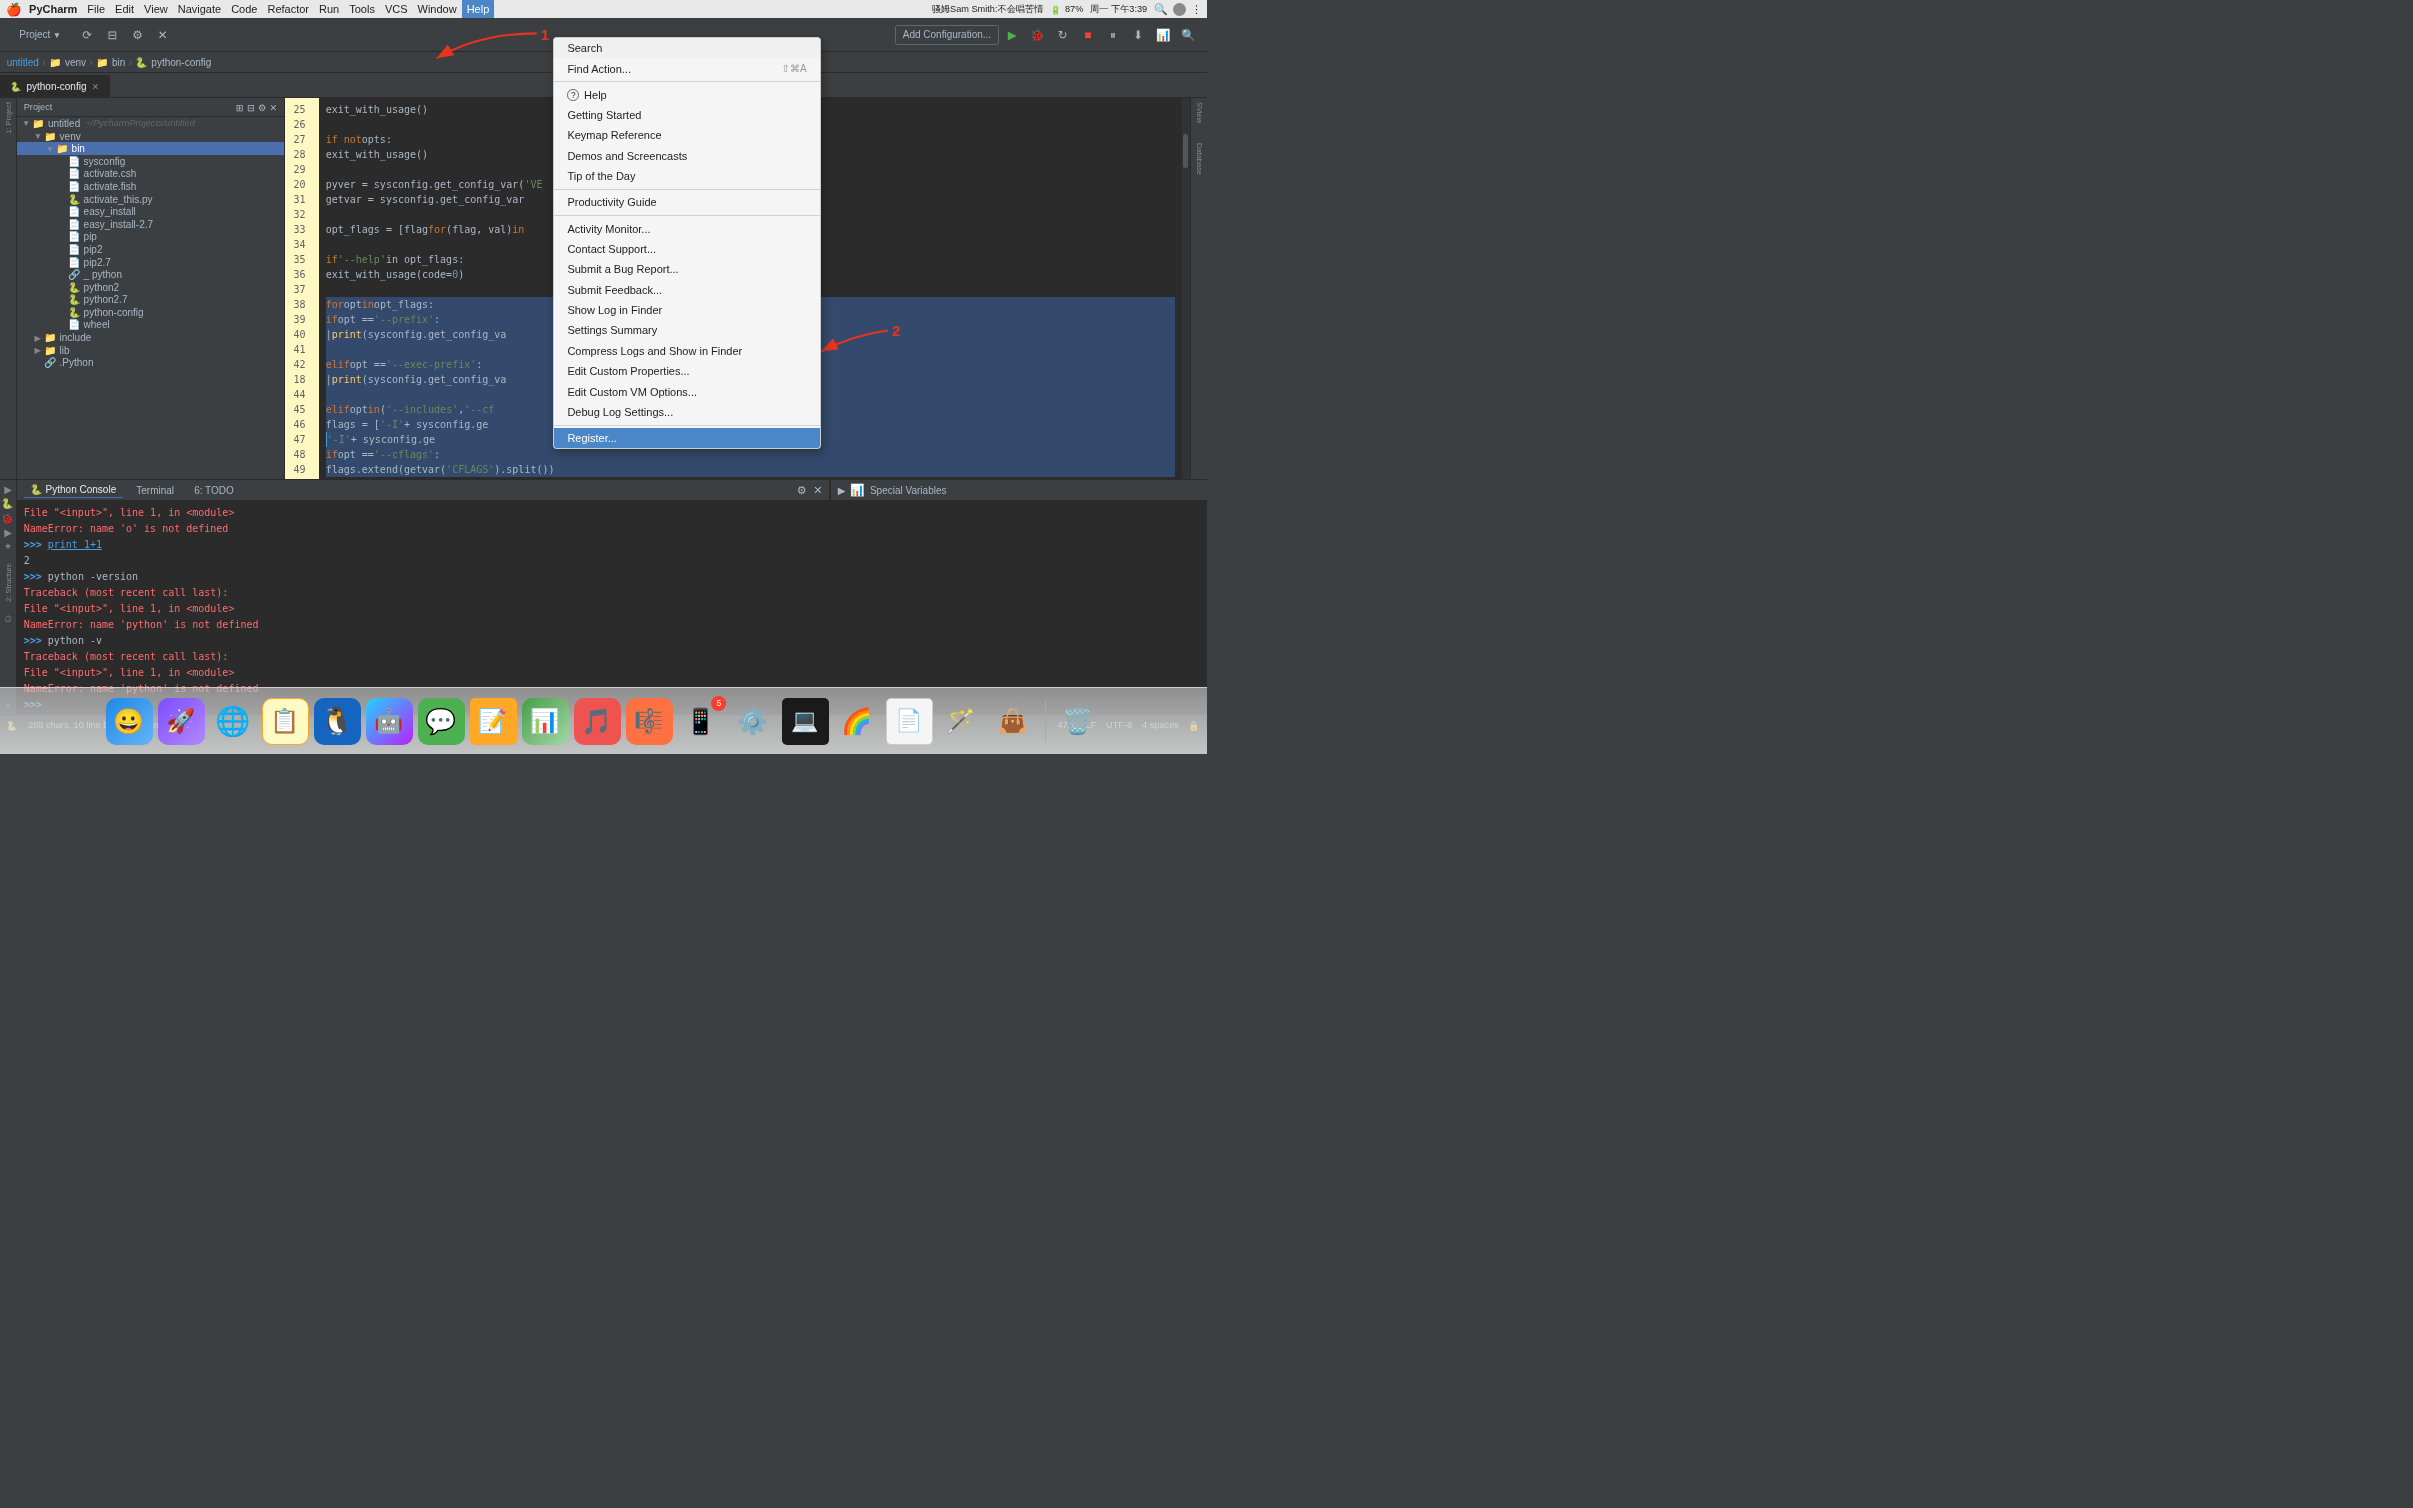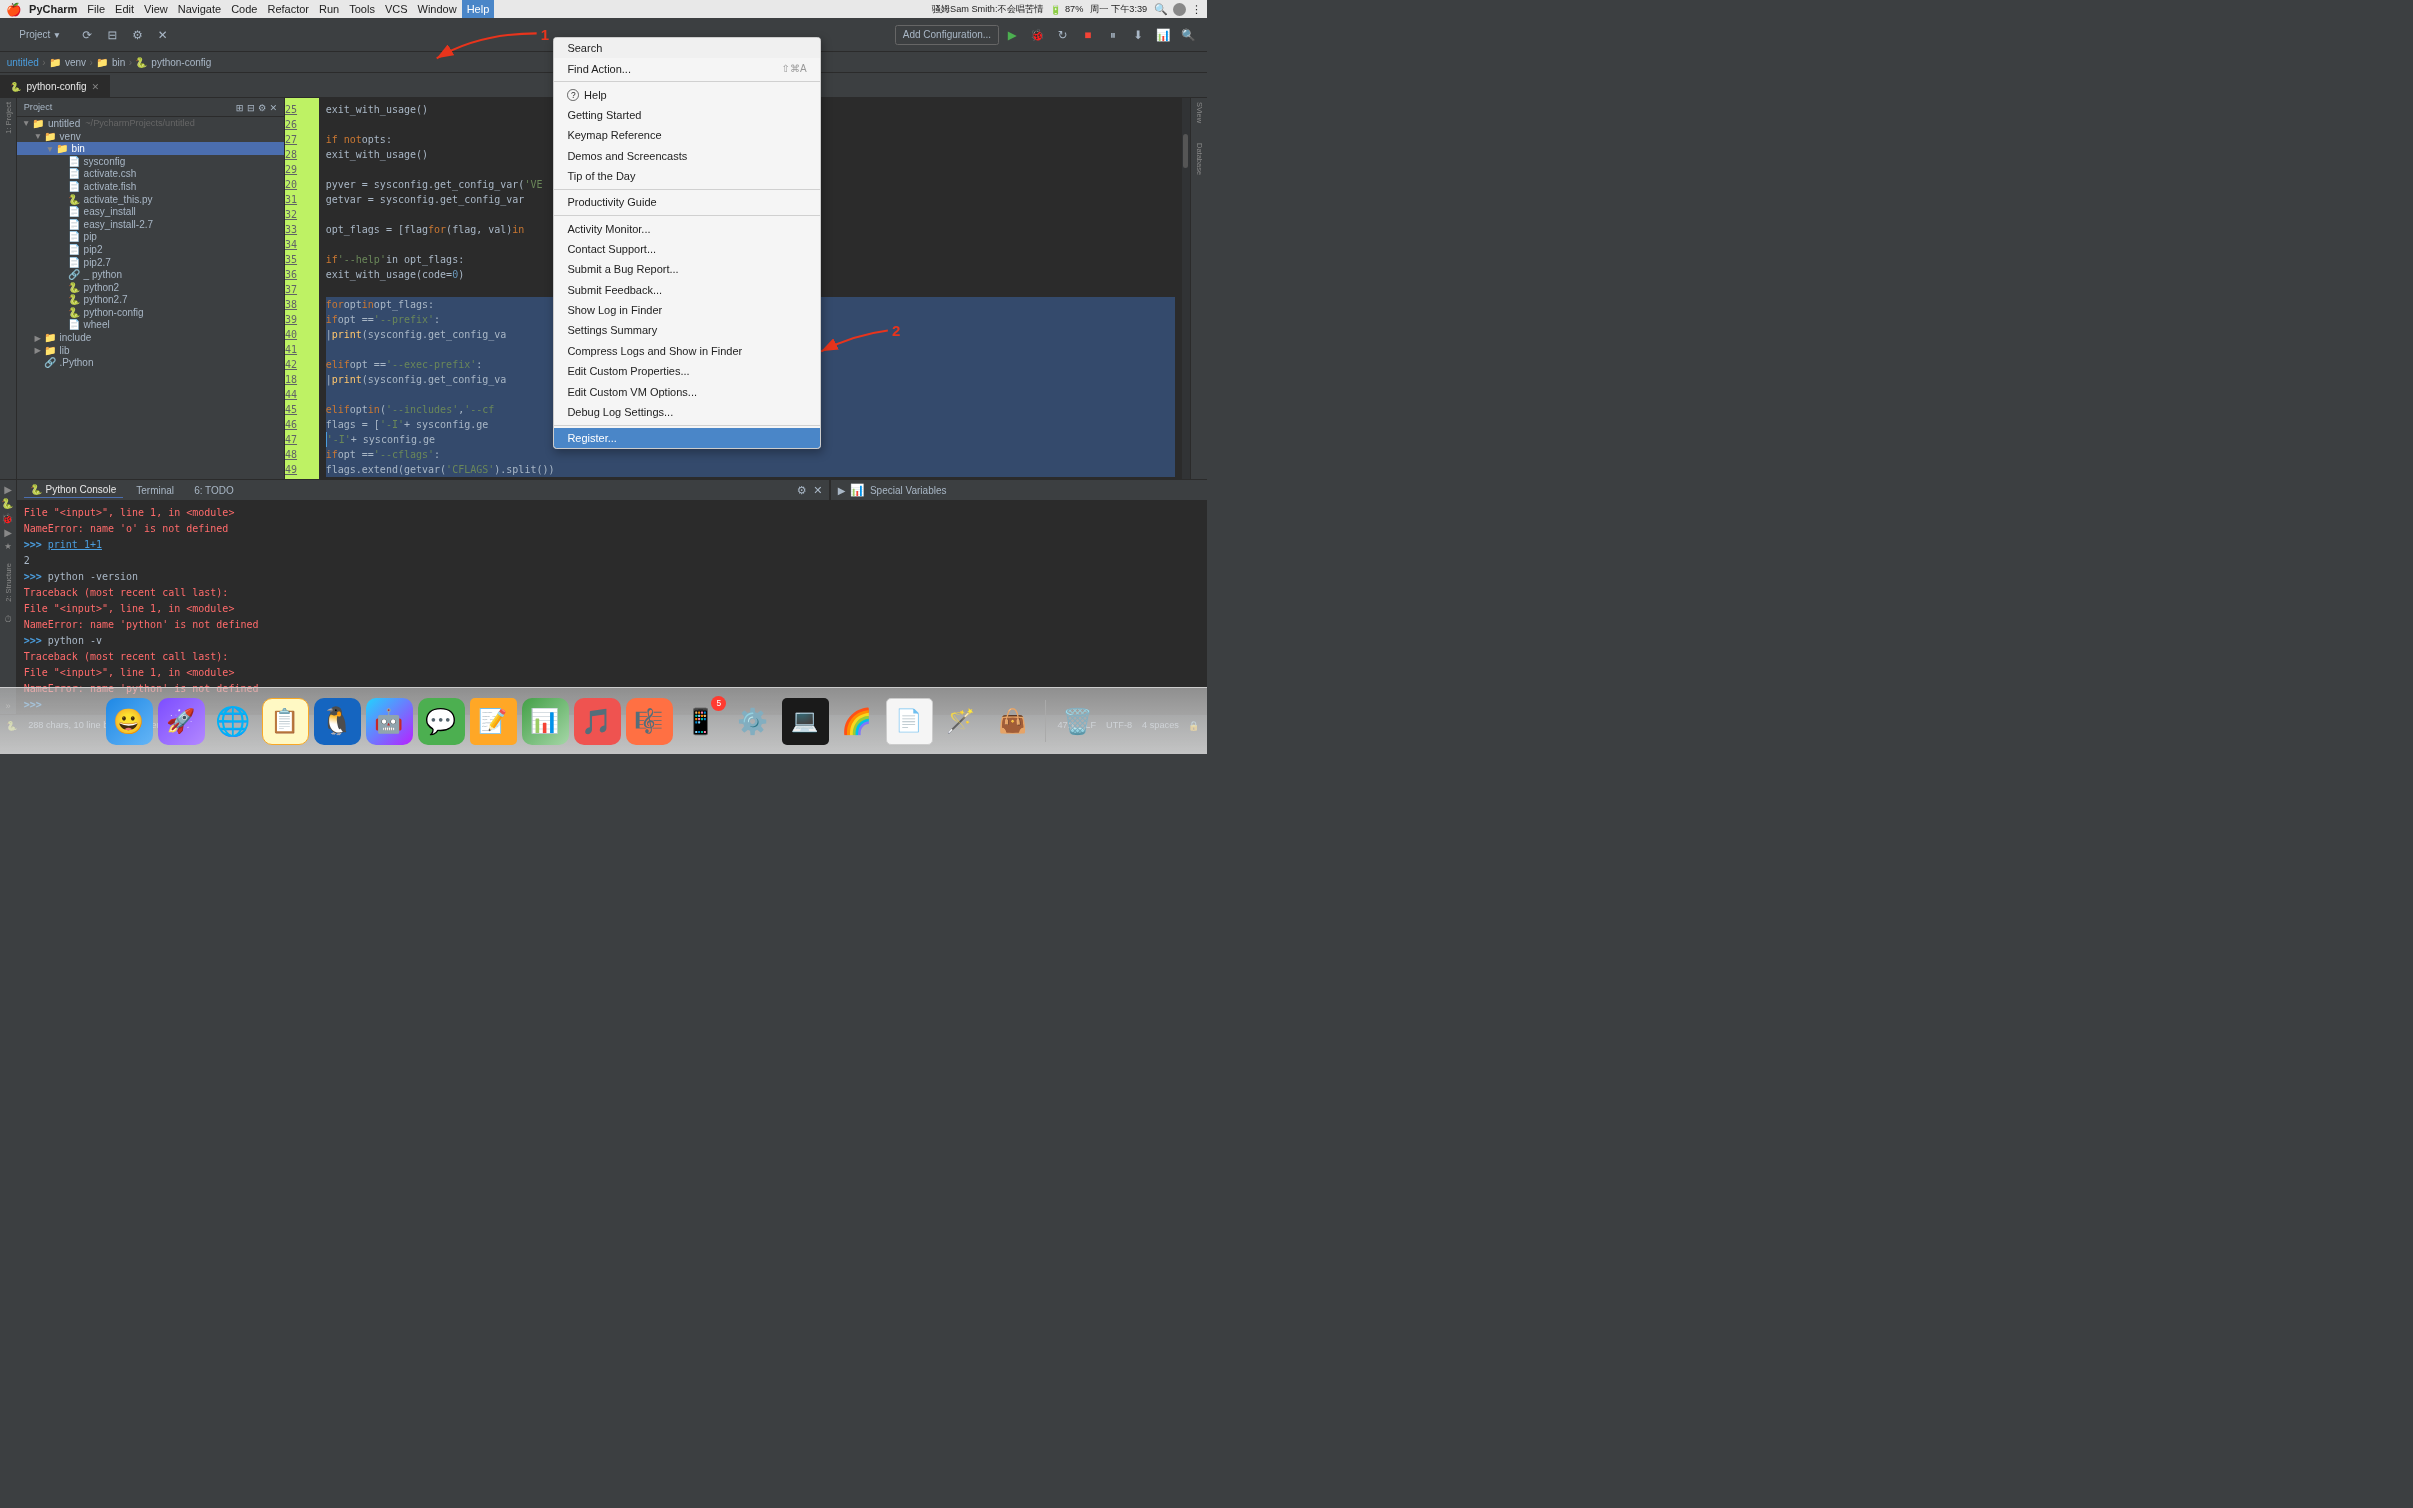--- a/index.html
+++ b/index.html
@@ -94,30 +94,29 @@
     
     .editor-area {
       flex: 1;
       background: #2b2b2b;
       overflow: hidden;
       position: relative;
       display: flex;
     }
     .line-numbers {
       width: 34px;
-      background: #bef264;
+      background: #fef9c3;
       color: #606366;
       font-size: 10px;
       font-family: 'Menlo', monospace;
-      text-align: left;
+      text-align: center;
       padding: 3.4px 5px 3.4px 0;
       line-height: 1.5;
       overflow: hidden;
       user-select: none;
-      text-decoration: underline;
     }
     .code-content {
       flex: 1;
       background: #2b2b2b;
       color: #a9b7c6;
       font-family: 'Menlo', monospace;
       font-size: 10px;
       line-height: 1.5;
       padding: 3.4px 6.7px;
       overflow: hidden;
@@ -427,21 +426,21 @@
             <span style="cursor:pointer;font-size:9.2px;">⊟</span>
             <span style="cursor:pointer;font-size:9.2px;">⚙</span>
             <span style="cursor:pointer;font-size:9.2px;">✕</span>
           </div>
         </div>
 
         <div class="tree-item" style="padding-left: 3.4px;">
           <span class="tree-arrow">▼</span>
           <span class="tree-icon">📁</span>
           <span class="tree-label">untitled</span>
-          <span style="font-size:9.2px;color:#666;margin-left:5px;">~/PycharmProjects/untitled</span>
+          <span style="font-size:9.2px;color:#666;margin-left:5px;font-style:italic;">~/PycharmProjects/untitled</span>
         </div>
         <div class="tree-item" style="padding-left:15px;">
           <span class="tree-arrow">▼</span>
           <span class="tree-icon">📁</span>
           <span class="tree-label">venv</span>
         </div>
         <div class="tree-item selected" style="padding-left:27px;">
           <span class="tree-arrow">▼</span>
           <span class="tree-icon">📁</span>
           <span class="tree-label">bin</span>

